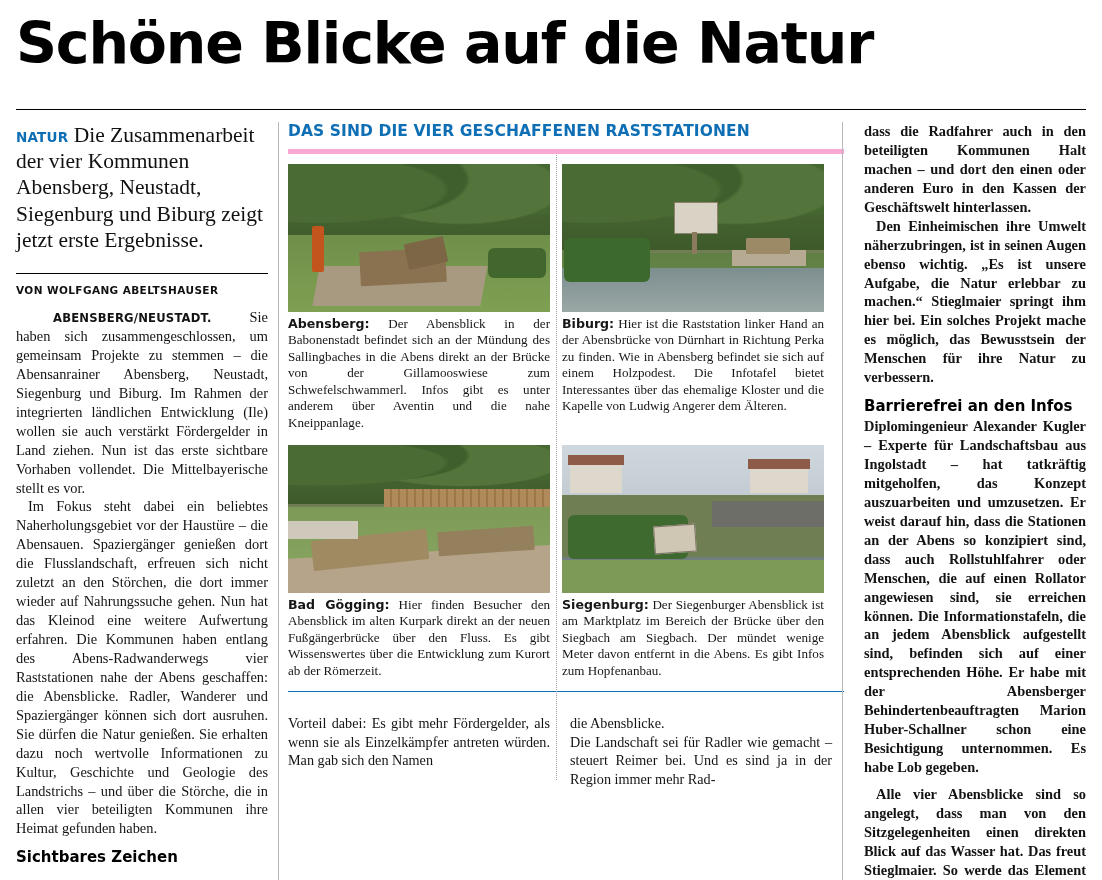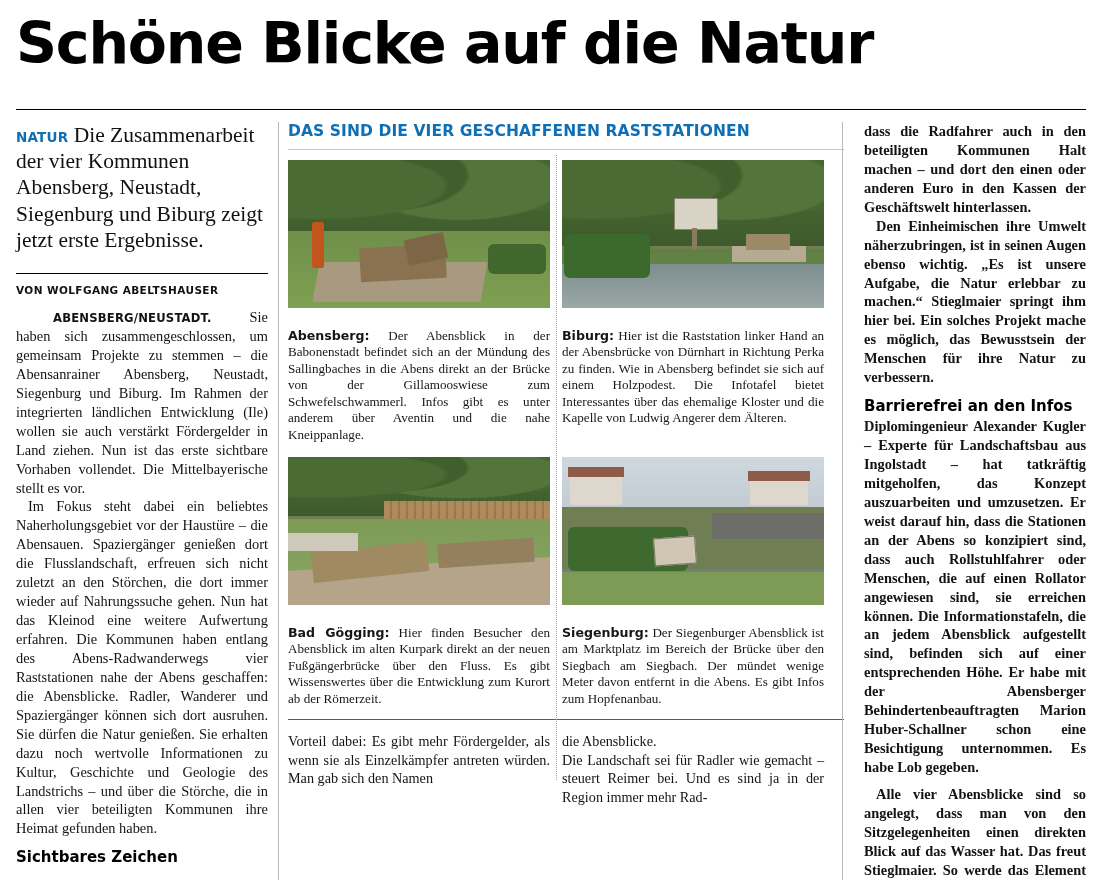--- a/index.html
+++ b/index.html
@@ -120,40 +120,40 @@
   .col1-body { margin-top: 12px; }
 
   
   .boxtitle {
     font-family: "DejaVu Sans", sans-serif;
     font-weight: 700;
     font-size: 15.5px;
     color: #0f6fb5;
     letter-spacing: 0.1px;
     padding-bottom: 9px;
-    border-bottom: 1px solid #f9a8d4;
+    border-bottom: 5px solid #f9a8d4;
     margin-bottom: 10px;
   }
   .photo-grid {
     display: flex;
     gap: 12px;
   }
   .cellcol { width: 262px; }
   .photo {
     width: 262px;
     height: 148px;
     position: relative;
     overflow: hidden;
     background: #6f7f53;
   }
   .cap {
     font-size: 13.1px;
     line-height: 1.255;
     text-align: justify;
-    margin-top: 20px;
+    margin-top: 4px;
     color: #161616;
   }
   .cap b {
     font-family: "DejaVu Sans", sans-serif;
     font-weight: 700;
     font-size: 12.6px;
   }
   .mid-sep {
     position: absolute;
     left: 268px;
@@ -163,22 +163,22 @@
     border-left: 1px dotted #9aa0a6;
   }
   .mid-hrule {
     width: 100%;
     height: 1px;
     background: #0f6fb5;
     margin: 12px 0 0 0;
   }
   .mid-bottom {
     display: flex;
-    gap: 12px;
-    margin-top: 12px;
+    gap: 20px;
+    margin-top: 22px;
   }
   .mid-bottom .body-text { font-size: 14.2px; }
 
   
   .sky { position:absolute; left:0; top:0; right:0; height:42%; background:linear-gradient(#d8e2e8,#c8d3d8); }
   .trees { position:absolute; left:0; top:0; right:0; height:58%;
            background:
              radial-gradient(ellipse at 12% 30%, #4a6b33 0 38%, transparent 40%),
              radial-gradient(ellipse at 38% 18%, #3f5f2c 0 34%, transparent 36%),
              radial-gradient(ellipse at 66% 28%, #53743a 0 40%, transparent 42%),

